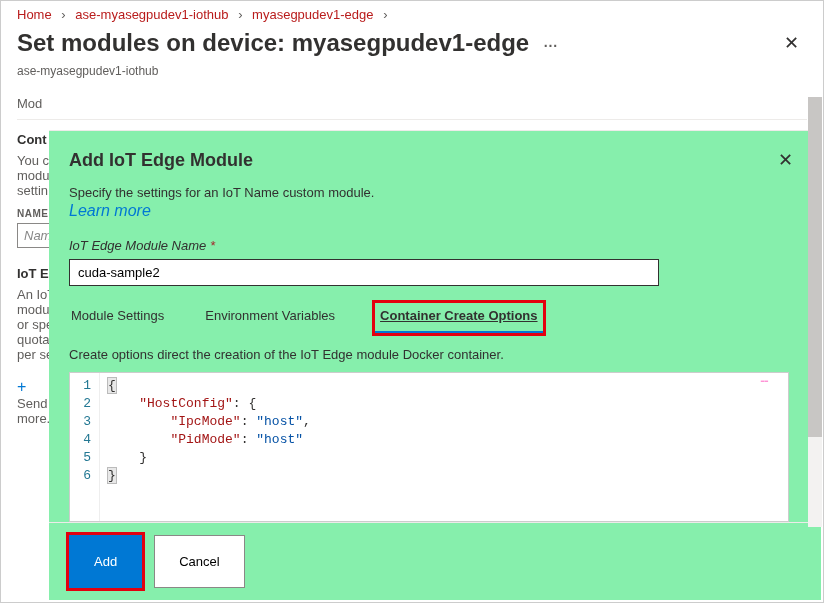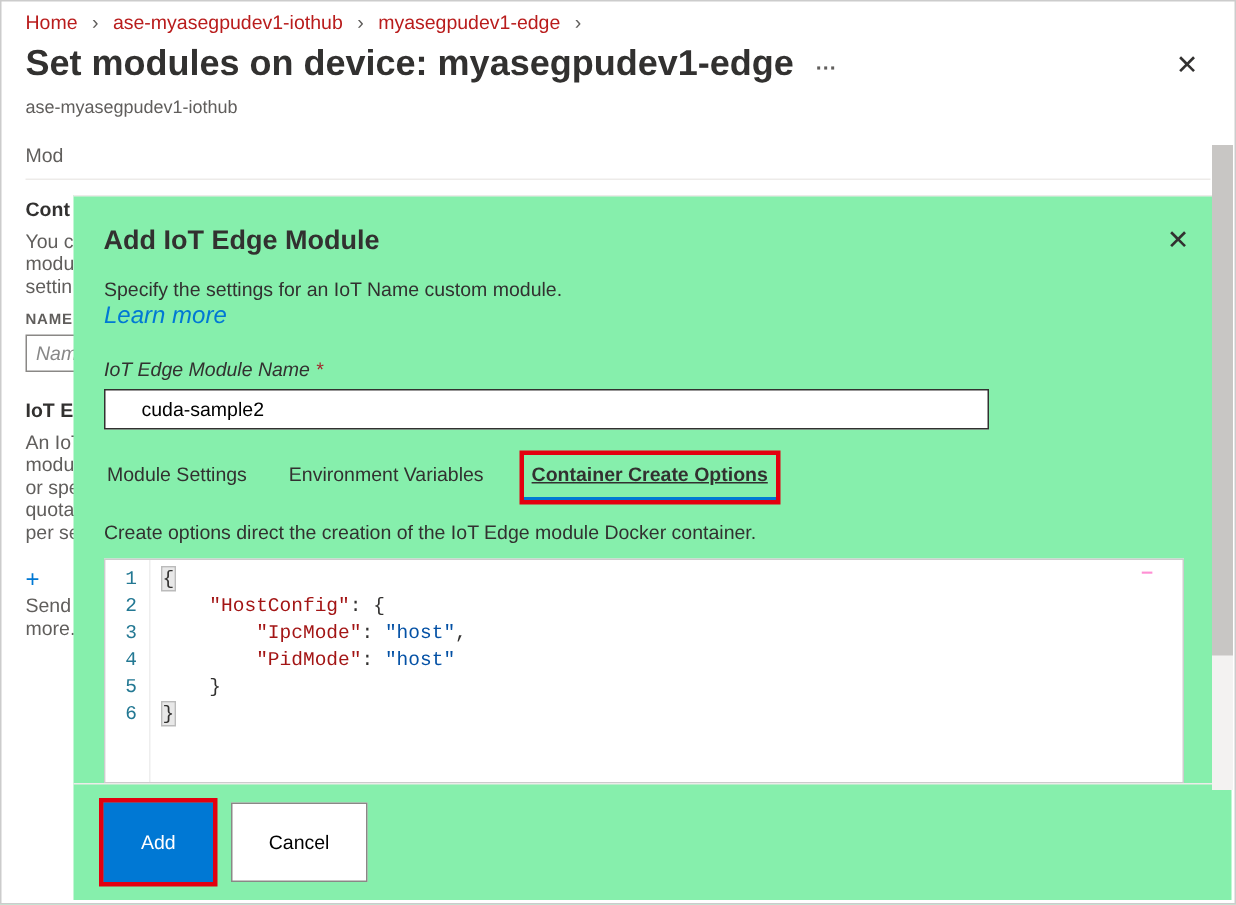--- a/index.html
+++ b/index.html
@@ -66,27 +66,27 @@
       overflow: auto;
       padding: 0 20px 10px;
       position: relative;
     }
     .panel-desc { font-size: 13px; color: #323130; margin-bottom: 2px; }
     .link { color: #0078d4; cursor: pointer; font-size: 16px; font-style: italic; }
     .field-label { margin-top: 18px; margin-bottom: 6px; font-size: 13px; font-style: italic; }
     .req { color: #a4262c; }
     .text-input {
       width: 590px;
-      padding: 5px 24px;
+      padding: 5px 8px;
       border: 1px solid #323130;
       font-size: 13px;
     }
     .tabs {
       display: flex;
-      gap: 24px;
+      gap: 37px;
       margin-top: 16px;
       border-bottom: 1px solid transparent;
     }
     .tab {
       padding: 6px 2px 8px;
       font-size: 13px;
       color: #323130;
       cursor: pointer;
       border-bottom: 2px solid transparent;
     }

